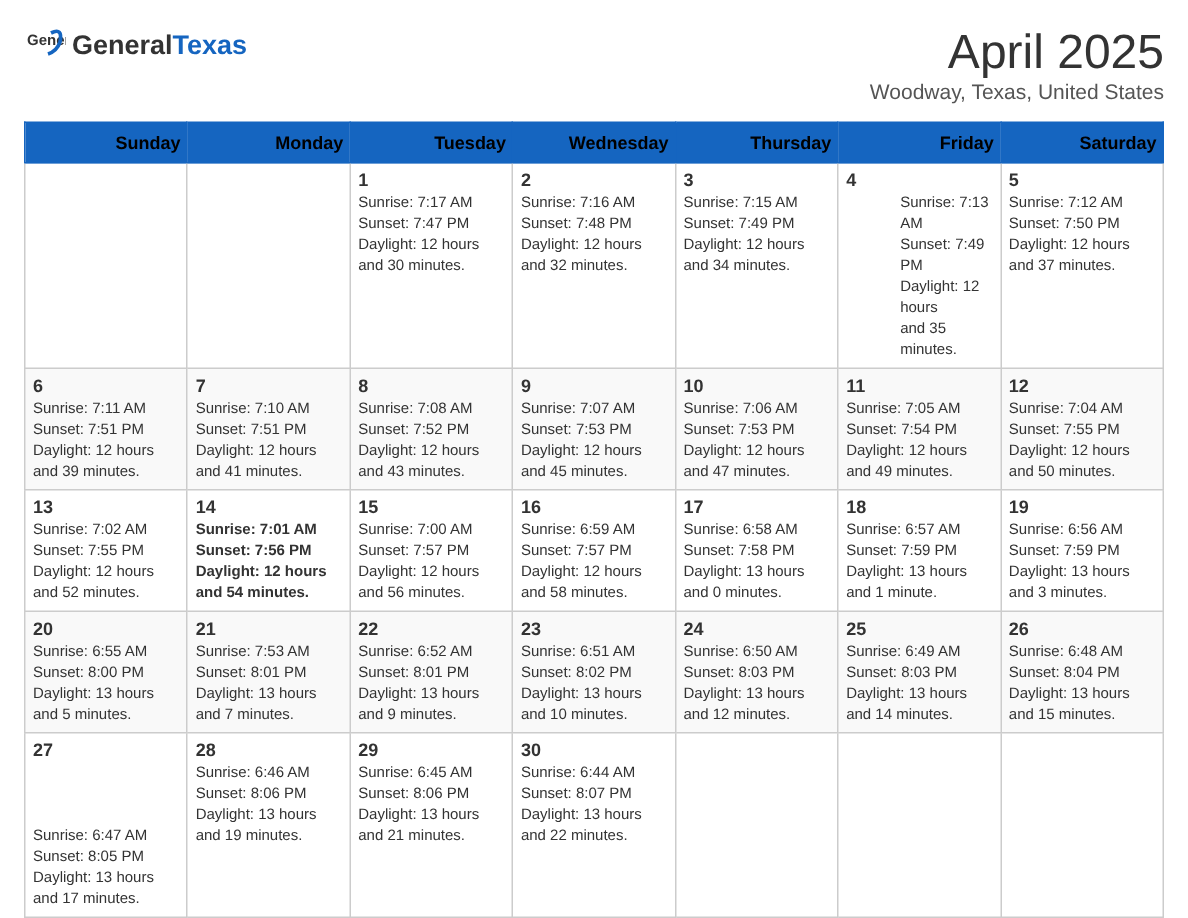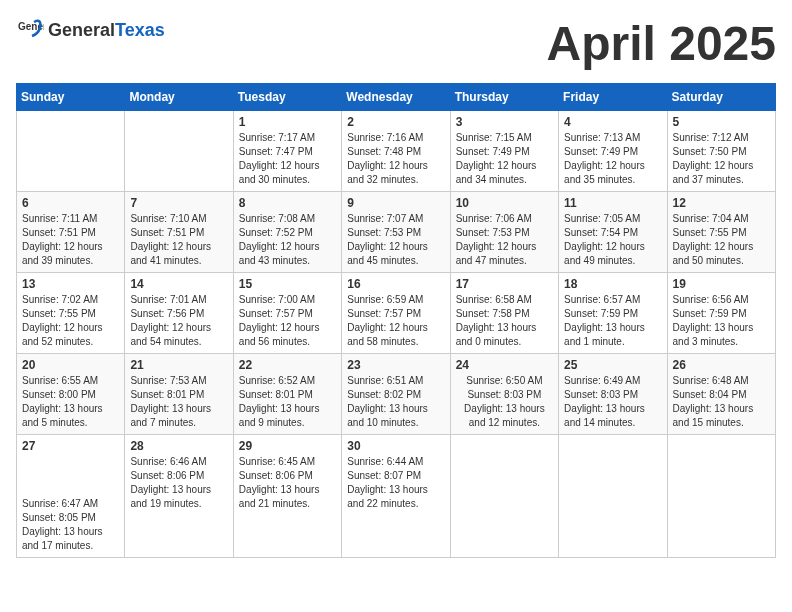--- a/index.html
+++ b/index.html
@@ -22,40 +22,40 @@
       gap: 4px;
     }
     .logo-icon {
       width: 28px;
       height: 28px;
     }
     .title-block {
       text-align: right;
     }
     .cal-title {
-      font-size: 48px;
-      font-weight: bold;
+      font-size: 32px;
+      font-weight: normal;
       color: #333;
     }
     .cal-subtitle {
       font-size: 14px;
       color: #555;
     }
     .calendar {
       width: 100%;
       border-collapse: collapse;
       border: 1px solid #ccc;
     }
     .calendar th {
       background: #1565c0;
-      color: #ffffff;
+      color: #000000;
       font-size: 12px;
       font-weight: bold;
       padding: 6px 4px;
-      text-align: left;
+      text-align: right;
       border: 1px solid #1565c0;
     }
     .calendar td {
       vertical-align: top;
       border: 1px solid #ccc;
       padding: 4px 5px;
       width: calc(100%/7);
       min-height: 80px;
       font-size: 10.5px;
       color: #333;
@@ -88,20 +88,21 @@
       <path d="M18 6 Q26 2 24 12 Q22 18 16 20" stroke="#1565c0" stroke-width="2.5" fill="none"></path>
     </svg>
     <div>
       <div>
         <span style="font-size:18px;font-weight:bold;color:#333;">General</span><span style="font-size:18px;font-weight:bold;color:#1565c0;">Texas</span>
       </div>
     </div>
   </div>
   <div class="title-block">
     <div class="cal-title">April 2025</div>
+    <div class="cal-subtitle">Woodway, Texas, United States</div>
   </div>
 </div>
 
 <table class="calendar">
   <thead>
     <tr>
     <th>Sunday</th>
         <th>Monday</th>
         <th>Tuesday</th>
         <th>Wednesday</th>
@@ -130,21 +131,21 @@
         </td>
         <td>
           <div class="day-number">3</div>
           <div class="day-info" style="white-space: pre-line;">Sunrise: 7:15 AM
 Sunset: 7:49 PM
 Daylight: 12 hours
 and 34 minutes.</div>
         </td>
         <td>
           <div class="day-number">4</div>
-          <div class="day-info" style="white-space: pre-line;">Sunrise: 7:13 AM
+          <div class="day-info" style="white-space: pre-line; margin-left: 36px;">Sunrise: 7:13 AM
 Sunset: 7:49 PM
 Daylight: 12 hours
 and 35 minutes.</div>
         </td>
         <td>
           <div class="day-number">5</div>
           <div class="day-info" style="white-space: pre-line;">Sunrise: 7:12 AM
 Sunset: 7:50 PM
 Daylight: 12 hours
 and 37 minutes.</div>
@@ -204,21 +205,21 @@
       <tr>
         <td>
           <div class="day-number">13</div>
           <div class="day-info" style="white-space: pre-line;">Sunrise: 7:02 AM
 Sunset: 7:55 PM
 Daylight: 12 hours
 and 52 minutes.</div>
         </td>
         <td>
           <div class="day-number">14</div>
-          <div class="day-info" style="white-space: pre-line;">Sunrise: 7:01 AM
+          <div class="day-info" style="white-space: pre-line; font-weight: bold;">Sunrise: 7:01 AM
 Sunset: 7:56 PM
 Daylight: 12 hours
 and 54 minutes.</div>
         </td>
         <td>
           <div class="day-number">15</div>
           <div class="day-info" style="white-space: pre-line;">Sunrise: 7:00 AM
 Sunset: 7:57 PM
 Daylight: 12 hours
 and 56 minutes.</div>
@@ -276,21 +277,21 @@
         </td>
         <td>
           <div class="day-number">23</div>
           <div class="day-info" style="white-space: pre-line;">Sunrise: 6:51 AM
 Sunset: 8:02 PM
 Daylight: 13 hours
 and 10 minutes.</div>
         </td>
         <td>
           <div class="day-number">24</div>
-          <div class="day-info" style="white-space: pre-line; text-align: center;">Sunrise: 6:50 AM
+          <div class="day-info" style="white-space: pre-line;">Sunrise: 6:50 AM
 Sunset: 8:03 PM
 Daylight: 13 hours
 and 12 minutes.</div>
         </td>
         <td>
           <div class="day-number">25</div>
           <div class="day-info" style="white-space: pre-line;">Sunrise: 6:49 AM
 Sunset: 8:03 PM
 Daylight: 13 hours
 and 14 minutes.</div>

